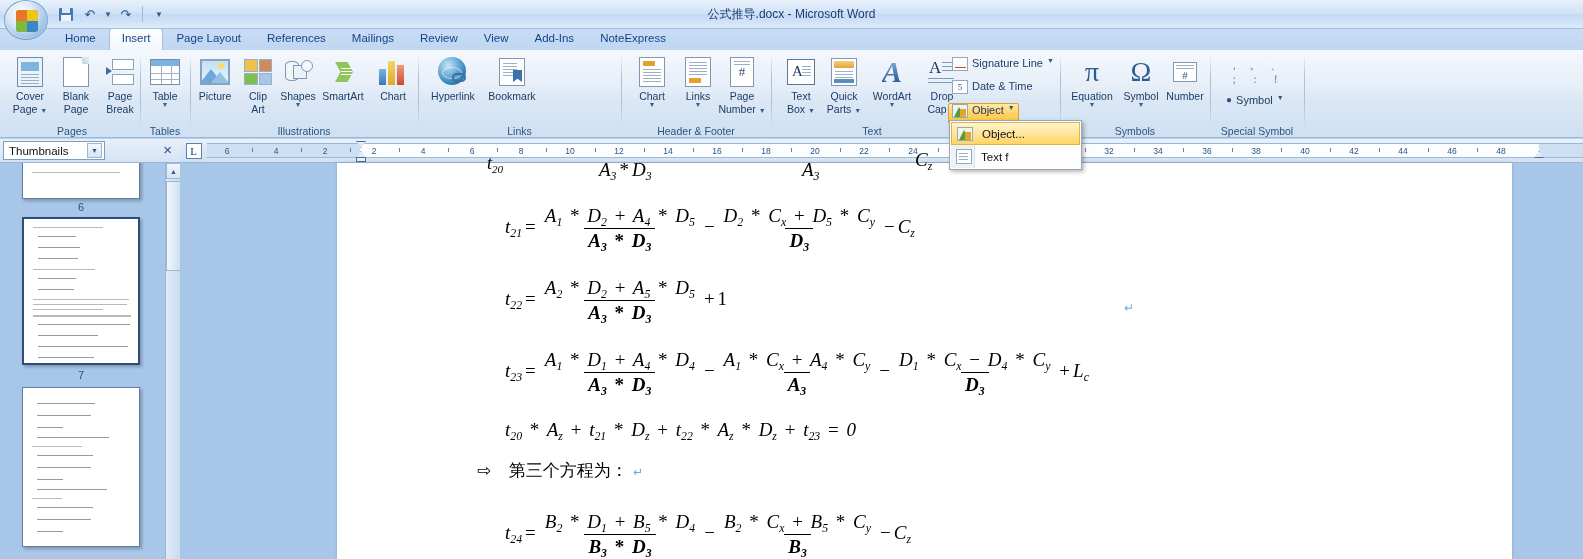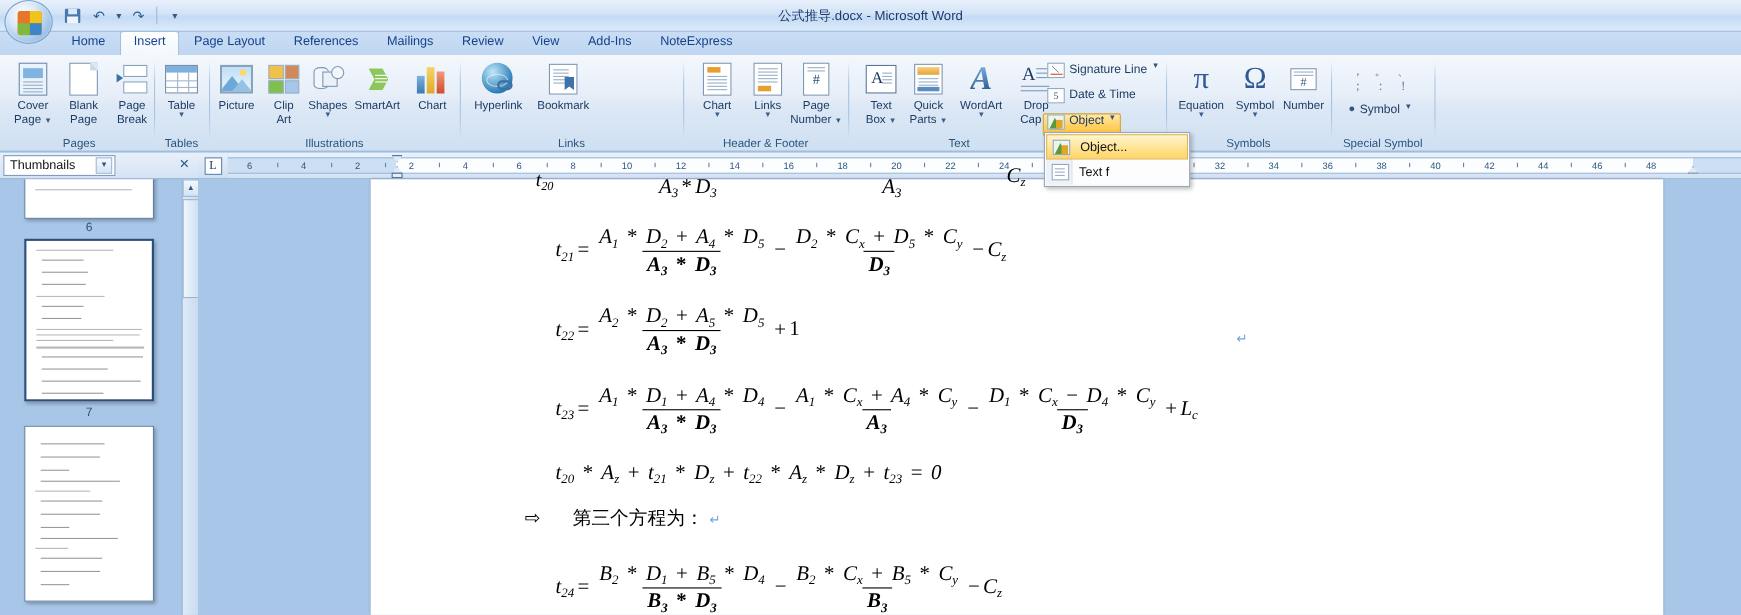--- a/index.html
+++ b/index.html
@@ -856,21 +856,21 @@
             <span class="de">D<sub>3</sub></span>
           </span><span class="op">+</span><span class="math">L<sub>c</sub></span>
       </div>
 
       <div class="eqline" style="left:168px;top:256px;font-size:19px;">
         <span class="math">t<sub>20</sub> <span class="op">*</span> A<sub>z</sub> <span class="op">+</span> t<sub>21</sub> <span class="op">*</span> D<sub>z</sub> <span class="op">+</span> t<sub>22</sub> <span class="op">*</span> A<sub>z</sub> <span class="op">*</span> D<sub>z</sub> <span class="op">+</span> t<sub>23</sub> <span class="op">=</span> 0</span>
       </div>
 
       <div class="cn-line" style="left:140px;top:296px;font-size:17px;">
         <span>⇨</span>
-        <span style="margin-left:24px">第三个方程为：</span>
+        <span style="margin-left:12px">第三个方程为：</span>
         <span class="pilcrow">↵</span>
       </div>
 
       <div class="eqline" style="left:168px;top:348px;font-size:19px;">
         <span class="math">t<sub>24</sub></span><span class="op">=</span><span class="frac math">
             <span class="nu">B<sub>2</sub> <span class="op">*</span> D<sub>1</sub> <span class="op">+</span> B<sub>5</sub> <span class="op">*</span> D<sub>4</sub></span>
             <span class="de">B<sub>3</sub> <span class="op">*</span> D<sub>3</sub></span>
           </span><span class="op">−</span><span class="frac math">
             <span class="nu">B<sub>2</sub> <span class="op">*</span> C<sub>x</sub> <span class="op">+</span> B<sub>5</sub> <span class="op">*</span> C<sub>y</sub></span>
             <span class="de">B<sub>3</sub></span>

